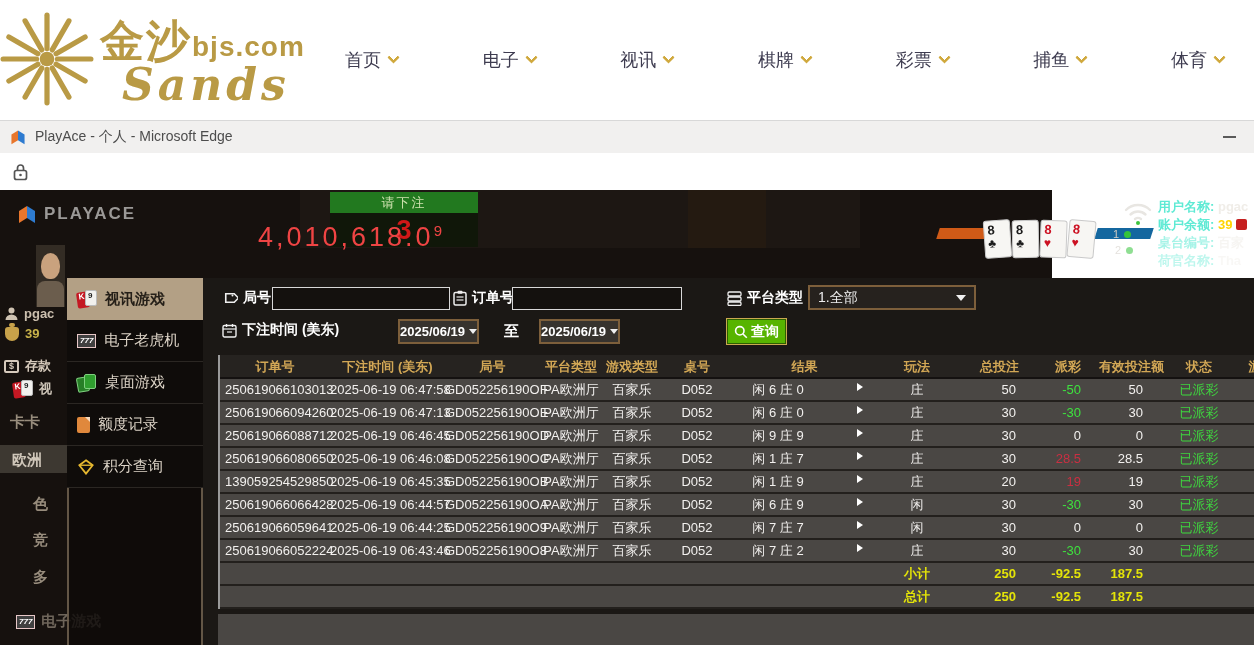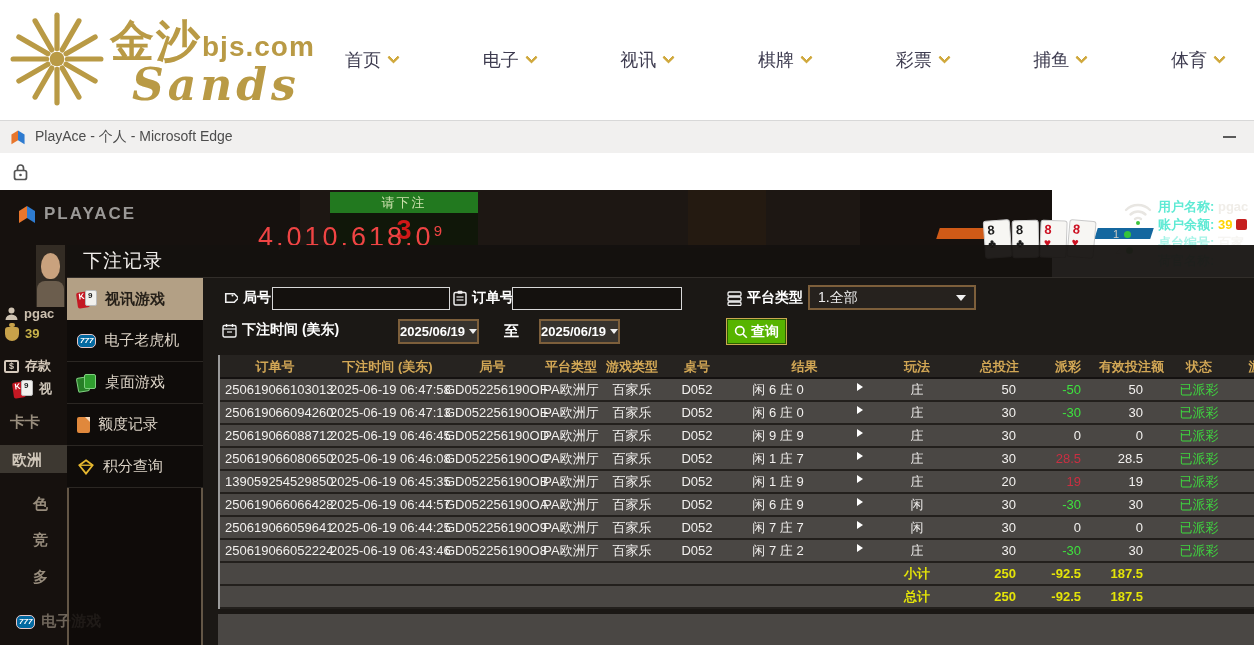--- a/index.html
+++ b/index.html
@@ -2,21 +2,21 @@
 <html><head>
 <meta charset="utf-8">
 <style>
   * { margin:0; padding:0; box-sizing:border-box; }
   html,body { width:1254px; height:645px; overflow:hidden; background:#fff;
     font-family:"Liberation Sans","DejaVu Sans",sans-serif; }
   .stage { position:relative; width:1254px; height:645px; overflow:hidden; }
 
   
   .site-header { position:absolute; left:0; top:0; width:1254px; height:120px; background:#fff; }
-  .logo-wrap { position:absolute; left:10px; top:12px; display:flex; }
+  .logo-wrap { position:absolute; left:0; top:12px; display:flex; }
   .sun { width:94px; height:94px; }
   .logo-text { margin-left:6px; color:#b99a45; }
   .logo-cn { font-size:44px; font-weight:bold; letter-spacing:2px; }
   .logo-dom { font-size:28px; font-weight:bold; letter-spacing:1px; }
   .logo-script { font-family:"DejaVu Serif","Liberation Serif",serif; font-style:italic; font-weight:bold;
     font-size:44px; letter-spacing:4px; margin-top:-12px; margin-left:22px; }
   .top-nav { position:absolute; left:345px; right:30px; top:0; height:120px;
     display:flex; align-items:center; justify-content:space-between; }
   .nav-item { display:flex; align-items:center; gap:8px; font-size:18px; color:#3e3c50; cursor:pointer; }
   .chev { width:9px; height:9px; border-right:3px solid #d0a93e; border-bottom:3px solid #d0a93e;
@@ -71,21 +71,21 @@
   .dim { opacity:.55; }
   .dimmer { opacity:.4; }
 
   
   .avatar { position:absolute; left:36px; top:55px; width:29px; height:62px; background:#332c24; overflow:hidden; }
   .avatar .head { position:absolute; left:5px; top:8px; width:19px; height:26px; border-radius:50% 50% 46% 46%; background:#c9a27e; }
   .avatar .body { position:absolute; left:1px; top:36px; width:27px; height:26px; border-radius:8px 8px 0 0; background:#6b5d4d; }
   .strip-row { position:absolute; display:flex; align-items:center; gap:6px; color:#cbbfae; font-size:13px; font-weight:bold; }
   .hl-row { position:absolute; left:0; width:67px; height:28px; background:#3d3831; }
   .strip-plain { position:absolute; color:#978c7c; font-size:15px; font-weight:bold; }
-  .slot-ic { display:inline-block; background:#0369a1; border:1px solid #e8c8c8; border-radius:5px;
+  .slot-ic { display:inline-block; background:#404040; border:1px solid #e8c8c8; border-radius:0;
     color:#fff; font-size:8px; font-weight:bold; line-height:12px; padding:0 2px; font-style:italic; }
   .mini-cards { position:relative; width:20px; height:18px; }
   .mc { position:absolute; width:12px; height:16px; border-radius:2px; font-size:8px; font-weight:bold; line-height:1; padding:1px 0 0 2px; }
   .mc.k { left:0; top:2px; background:#c41823; color:#fff; transform:rotate(-8deg); }
   .mc.n { left:8px; top:0; background:#f2f1ee; color:#222; border:1px solid #bbb; }
   .bag { display:inline-block; width:14px; height:14px; background:#c8a24a; border-radius:3px 3px 7px 7px; position:relative; }
   .bag::before { content:""; position:absolute; left:4px; top:-4px; width:6px; height:4px; background:#c8a24a; border-radius:2px; }
   .dep-ic { display:inline-block; width:15px; height:13px; border:2px solid #d6cabc; border-radius:2px;
     color:#d6cabc; font-size:9px; font-weight:bold; line-height:9px; text-align:center; }
 
@@ -312,21 +312,20 @@
     <div class="strip-plain" style="left:12px; top:261px; color:#cfc6b9;">欧洲</div>
     <div class="strip-plain" style="left:33px; top:305px;">色</div>
     <div class="strip-plain" style="left:33px; top:341px;">竞</div>
     <div class="strip-plain" style="left:33px; top:378px;">多</div>
     <div class="strip-row" style="left:16px; top:422px; color:#6e655a; font-size:15px;">
       <span class="slot-ic">777</span>
       <span>电子游戏</span>
     </div>
 
     <div class="modal">
-      <div class="m-title">下注记录</div>
 
       <div class="m-side">
         <div class="m-item selected">
           <span class="mini-cards">
               <span class="mc k">K</span>
               <span class="mc n">9</span>
             </span>
           <span>视讯游戏</span>
         </div>
         <div class="m-item">

